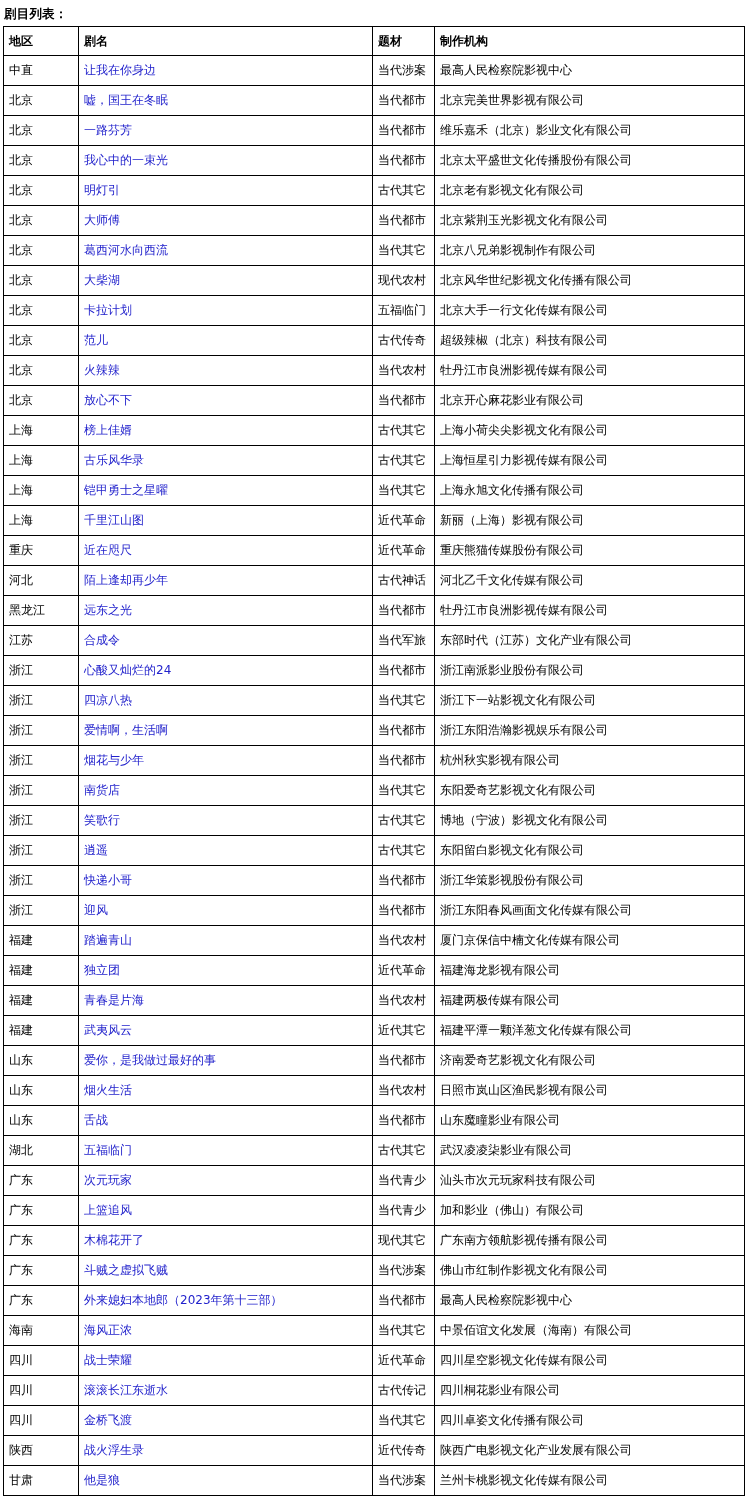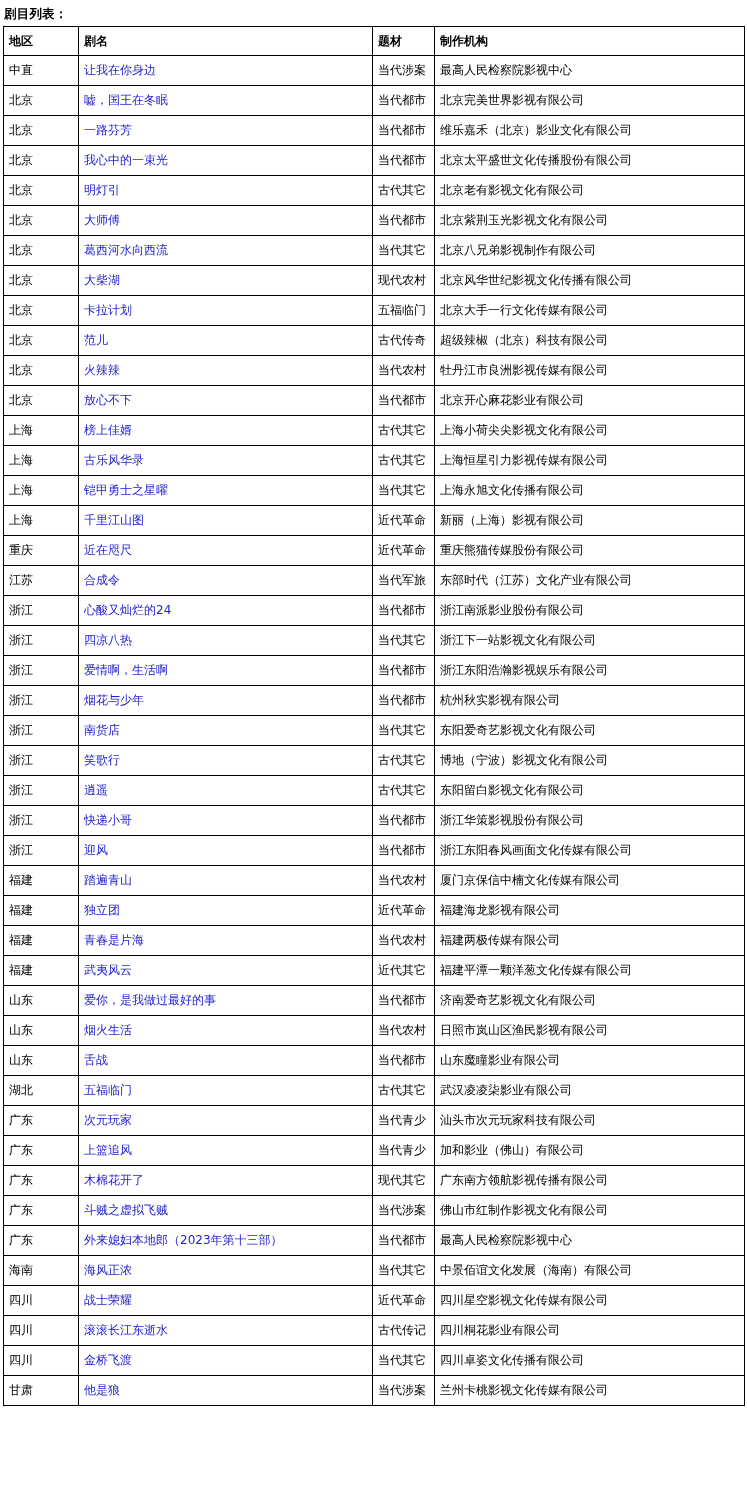--- a/index.html
+++ b/index.html
@@ -187,20 +187,32 @@
           <td class="genre">近代革命</td>
           <td class="company">新丽（上海）影视有限公司</td>
         </tr>
         <tr>
           <td class="region">重庆</td>
           <td class="title"><a class="title-link">近在咫尺</a></td>
           <td class="genre">近代革命</td>
           <td class="company">重庆熊猫传媒股份有限公司</td>
         </tr>
         <tr>
+          <td class="region">河北</td>
+          <td class="title"><a class="title-link">陌上逢却再少年</a></td>
+          <td class="genre">古代神话</td>
+          <td class="company">河北乙千文化传媒有限公司</td>
+        </tr>
+        <tr>
+          <td class="region">黑龙江</td>
+          <td class="title"><a class="title-link">远东之光</a></td>
+          <td class="genre">当代都市</td>
+          <td class="company">牡丹江市良洲影视传媒有限公司</td>
+        </tr>
+        <tr>
           <td class="region">江苏</td>
           <td class="title"><a class="title-link">合成令</a></td>
           <td class="genre">当代军旅</td>
           <td class="company">东部时代（江苏）文化产业有限公司</td>
         </tr>
         <tr>
           <td class="region">浙江</td>
           <td class="title"><a class="title-link">心酸又灿烂的24</a></td>
           <td class="genre">当代都市</td>
           <td class="company">浙江南派影业股份有限公司</td>
@@ -349,20 +361,26 @@
           <td class="genre">古代传记</td>
           <td class="company">四川桐花影业有限公司</td>
         </tr>
         <tr>
           <td class="region">四川</td>
           <td class="title"><a class="title-link">金桥飞渡</a></td>
           <td class="genre">当代其它</td>
           <td class="company">四川卓姿文化传播有限公司</td>
         </tr>
         <tr>
+          <td class="region">陕西</td>
+          <td class="title"><a class="title-link">战火浮生录</a></td>
+          <td class="genre">近代传奇</td>
+          <td class="company">陕西广电影视文化产业发展有限公司</td>
+        </tr>
+        <tr>
           <td class="region">甘肃</td>
           <td class="title"><a class="title-link">他是狼</a></td>
           <td class="genre">当代涉案</td>
           <td class="company">兰州卡桃影视文化传媒有限公司</td>
         </tr>
       </tbody>
   </table>
 
 </div>
 

